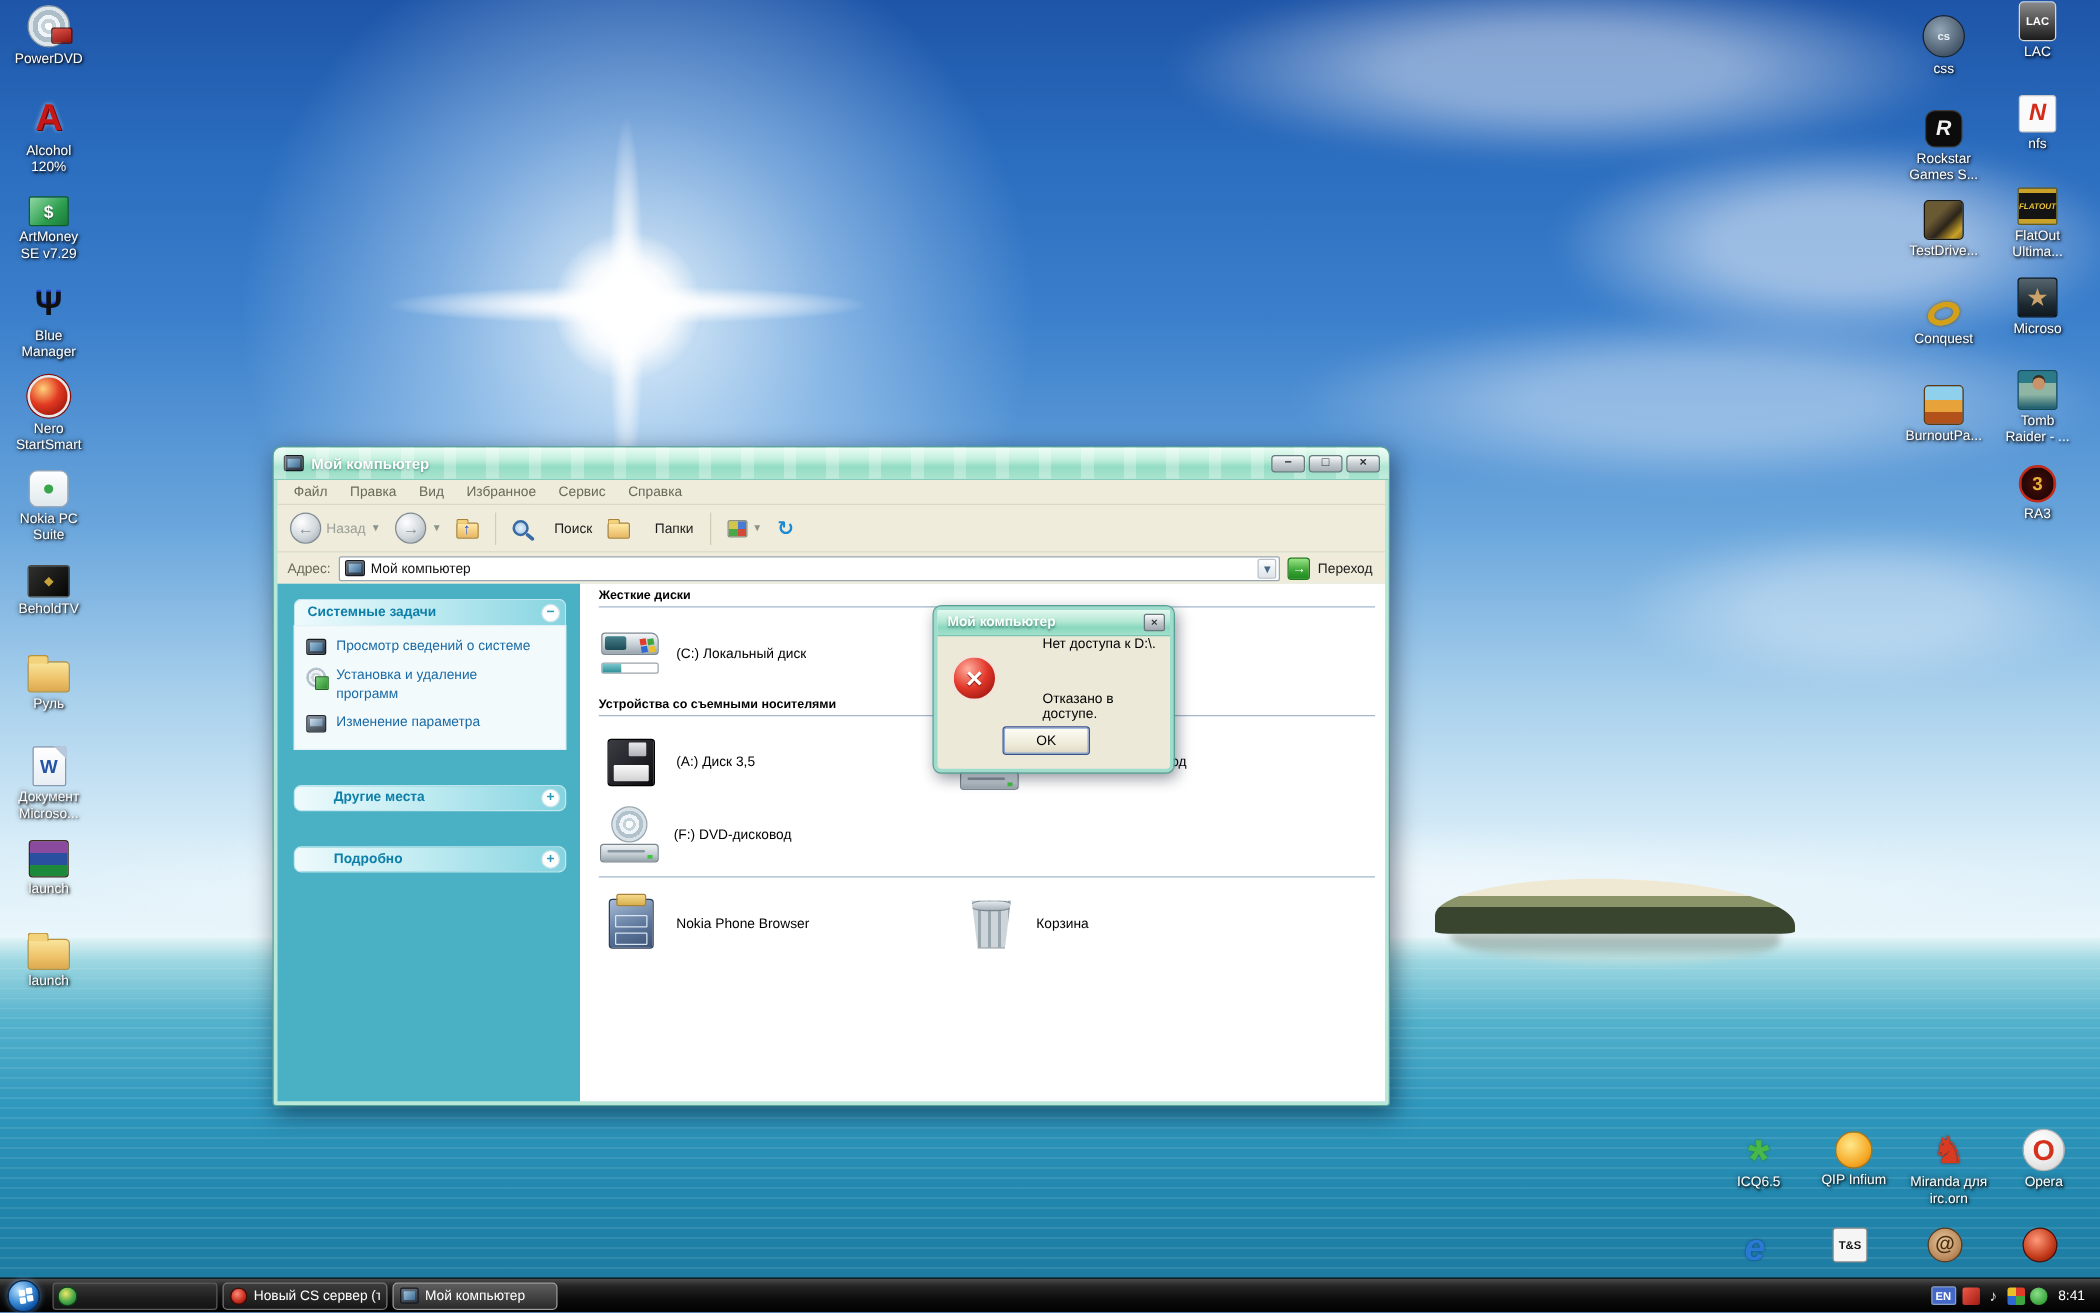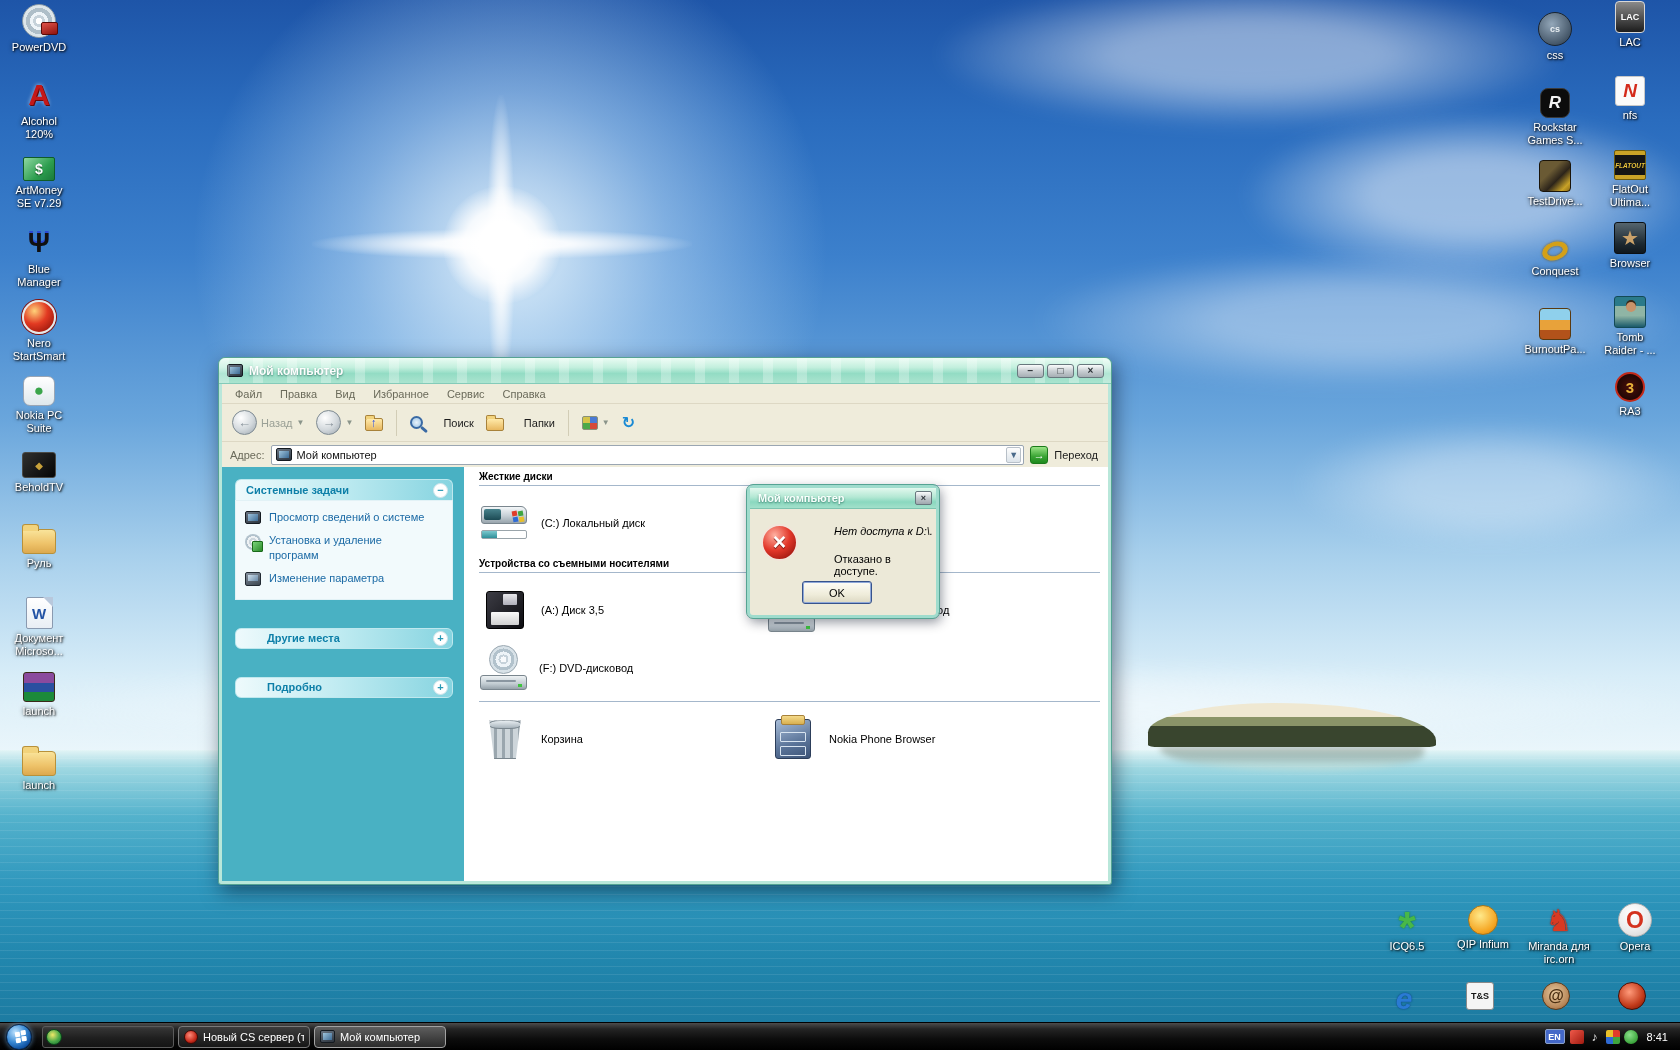--- a/index.html
+++ b/index.html
@@ -207,21 +207,21 @@
   .dlg-title{height:21px;display:flex;align-items:center;padding:0 4px 0 8px;position:relative;
     background:linear-gradient(180deg,#e2f8ee 0%,#b4e8d4 45%,#8ad8bf 70%,#a2e0ca 100%);border-bottom:1px solid #7cc4b0;}
   .dlg-title-text{font-weight:bold;color:#f8fffc;text-shadow:0 1px 2px rgba(0,70,55,.6);flex:1;}
   .dlg-close{width:17px;height:14px;border-radius:2px;border:1px solid #68787e;display:flex;align-items:center;justify-content:center;
     background:linear-gradient(180deg,#fafcfc,#c0c8cc 55%,#a0a8ae);color:#2c3236;font-size:9px;font-weight:bold;cursor:default;}
   .dlg-body{position:relative;height:109px;}
   .err-ic{position:absolute;left:11px;top:15px;width:37px;height:37px;border-radius:50%;
     background:radial-gradient(circle at 35% 28%,#ffb0a0,#e2372a 48%,#8a0e08 96%);
     border:2px solid #f2e4da;display:flex;align-items:center;justify-content:center;
     color:#fff;font-weight:bold;font-size:23px;line-height:23px;text-shadow:0 1px 1px #6a0a05;}
-  .dlg-line1{position:absolute;left:84px;top:16px;color:#000;font-style:italic;}
+  .dlg-line1{position:absolute;left:84px;top:0;color:#000;}
   .dlg-line2{position:absolute;left:84px;top:44px;color:#000;}
   .ok-btn{position:absolute;left:52px;top:72px;width:70px;height:23px;
     background:linear-gradient(180deg,#fefdf6,#efecda 60%,#dcd8c2);border:1px solid #37538c;border-radius:3px;
     box-shadow:0 0 0 1px #8fa8d8 inset;color:#000;font-size:11px;display:flex;align-items:center;justify-content:center;cursor:default;}
 
   
   .taskbar{position:absolute;left:0;bottom:0;width:1680px;height:28px;z-index:100;display:flex;align-items:center;
     background:linear-gradient(180deg,#4c4c4c 0%,#242424 22%,#0c0c0c 60%,#000 100%);border-top:1px solid #000;}
   .start-orb{width:26px;height:26px;margin-left:6px;border-radius:50%;flex:none;position:relative;cursor:default;
     background:radial-gradient(circle at 35% 30%,#bfe4ff,#3a8ad4 45%,#0a4a9a 78%,#063a7a);border:1px solid #0a2a52;
@@ -355,21 +355,21 @@
         <div class="dicon k-nfs" data-glyph="N"></div>
         <div class="dlabel">nfs</div>
       </div>
       <div class="icon-slot">
         <div class="dicon k-flatout" data-glyph="FLATOUT"></div>
         <div class="dlabel">FlatOut
 Ultima...</div>
       </div>
       <div class="icon-slot">
         <div class="dicon k-codwaw" data-glyph="★"></div>
-        <div class="dlabel">Browser</div>
+        <div class="dlabel">Microso</div>
       </div>
       <div class="icon-slot">
         <div class="dicon k-tomb" data-glyph=""></div>
         <div class="dlabel">Tomb
 Raider - ...</div>
       </div>
       <div class="icon-slot">
         <div class="dicon k-ra3" data-glyph="3"></div>
         <div class="dlabel">RA3</div>
       </div>
@@ -546,31 +546,31 @@
                   <i class="p-disc"></i>
                 </div>
                 <span class="g-label">(F:) DVD-дисковод</span>
               </div>
             </div>
           </div>
           <div class="group">
             <div class="g-line"></div>
             <div class="g-grid">
               <div class="g-item">
-                <div class="bigicon i-trash">
-                  <i class="p-trim"></i>
-                </div>
-                <span class="g-label">Корзина</span>
-              </div>
-              <div class="g-item">
                 <div class="bigicon i-cabinet">
                   <i class="p-drawer1"></i>
                   <i class="p-drawer2"></i>
                 </div>
                 <span class="g-label">Nokia Phone Browser</span>
+              </div>
+              <div class="g-item">
+                <div class="bigicon i-trash">
+                  <i class="p-trim"></i>
+                </div>
+                <span class="g-label">Корзина</span>
               </div>
             </div>
           </div>
         </div>
     </div>
   </div>
 
   <div class="dlg">
     <div class="dlg-title">
       <span class="dlg-title-text">Мой компьютер</span>

